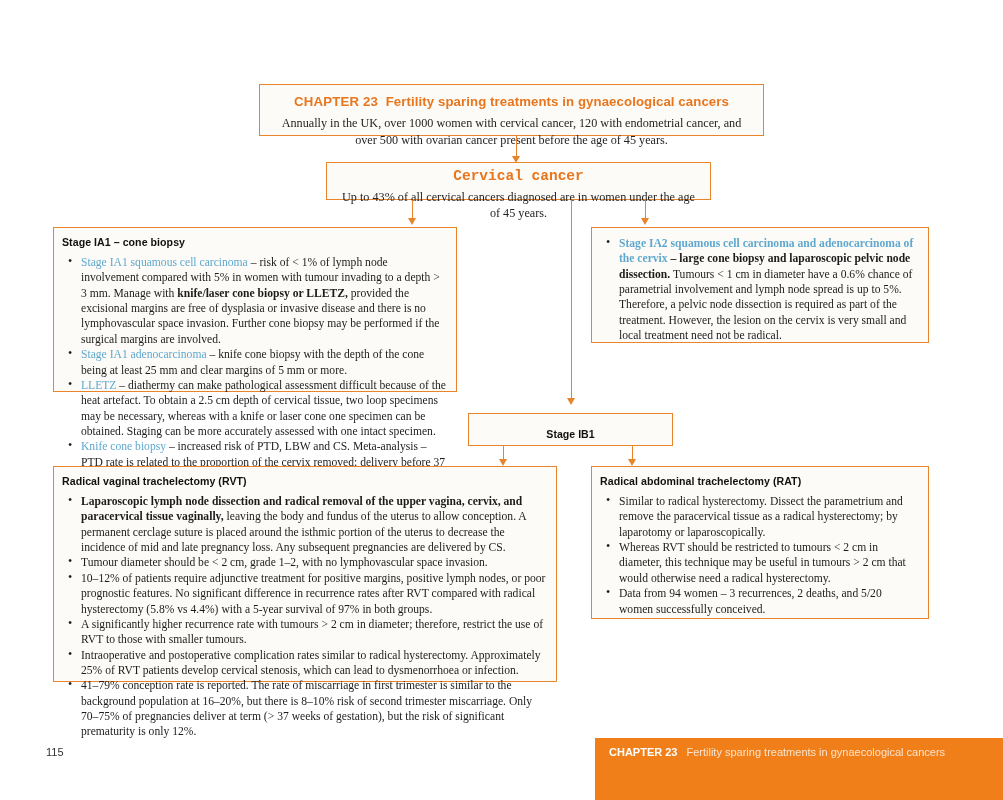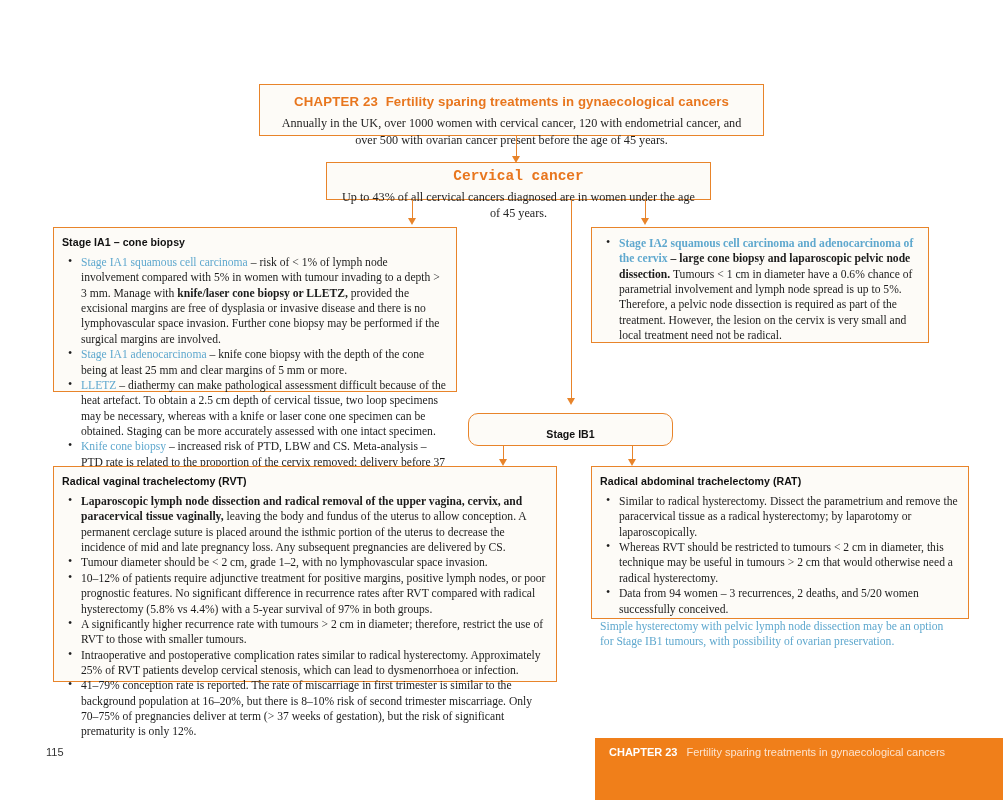--- a/index.html
+++ b/index.html
@@ -211,21 +211,21 @@
   <div class="fbox" style="left:591px; top:227px; width:338px; height:116px; padding:8px 10px 6px 8px;">
     <ul class="bullets">
       <li>
         <span class="blue bold">Stage IA2 squamous cell carcinoma and adenocarcinoma of the cervix</span><span class="bold"> – </span><span class="bold">large cone biopsy and laparoscopic pelvic node dissection.</span><span> Tumours &lt; 1 cm in diameter have a 0.6% chance of parametrial involvement and lymph node spread is up to 5%. Therefore, a pelvic node dissection is required as part of the treatment. However, the lesion on the cervix is very small and local treatment need not be radical.</span>
       </li>
     </ul>
   </div>
 
   <div class="arrowhead" style="left:567px; top:398px;"></div>
 
-  <div class="fbox center" style="left:468px; top:413px; width:205px; height:33px; padding-top:10px;border-radius:10px;">
+  <div class="fbox center" style="left:468px; top:413px; width:205px; height:33px; padding-top:10px;">
     <span class="node-label">Stage IB1</span>
   </div>
 
   <div class="hline" style="left:503px; top:446px; width:0px;"></div>
   <div class="vline" style="left:503px; top:446px; height:18px;"></div>
   <div class="arrowhead" style="left:499px; top:459px;"></div>
 
   <div class="vline" style="left:632px; top:446px; height:18px;"></div>
   <div class="arrowhead" style="left:628px; top:459px;"></div>
 
@@ -246,34 +246,33 @@
       </li>
       <li>
         <span>Intraoperative and postoperative complication rates similar to radical hysterectomy. Approximately 25% of RVT patients develop cervical stenosis, which can lead to dysmenorrhoea or infection.</span>
       </li>
       <li>
         <span>41–79% conception rate is reported. The rate of miscarriage in first trimester is similar to the background population at 16–20%, but there is 8–10% risk of second trimester miscarriage. Only 70–75% of pregnancies deliver at term (&gt; 37 weeks of gestation), but the risk of significant prematurity is only 12%.</span>
       </li>
     </ul>
   </div>
 
-  <div class="fbox" style="left:591px; top:466px; width:378px; height:153px; padding:8px 10px 6px 8px;">
+  <div class="fbox" style="left:591px; top:466px; width:338px; height:153px; padding:8px 10px 6px 8px;">
     <div class="box-heading">Radical abdominal trachelectomy (RAT)</div>
     <ul class="bullets">
       <li>
         <span>Similar to radical hysterectomy. Dissect the parametrium and remove the paracervical tissue as a radical hysterectomy; by laparotomy or laparoscopically.</span>
       </li>
       <li>
         <span>Whereas RVT should be restricted to tumours &lt; 2 cm in diameter, this technique may be useful in tumours &gt; 2 cm that would otherwise need a radical hysterectomy.</span>
       </li>
       <li>
         <span>Data from 94 women – 3 recurrences, 2 deaths, and 5/20 women successfully conceived.</span>
       </li>
     </ul>
-    <div class="blue-note">Simple hysterectomy with pelvic lymph node dissection may be an option for Stage IB1 tumours, with possibility of ovarian preservation.</div>
   </div>
 
   <div class="footer-bar"></div>
   <div class="page-number">115</div>
   <div class="footer-text">
     <span class="fnum">CHAPTER 23</span><span class="ftitle">Fertility sparing treatments in gynaecological cancers</span>
   </div>
 
 </div>
 

